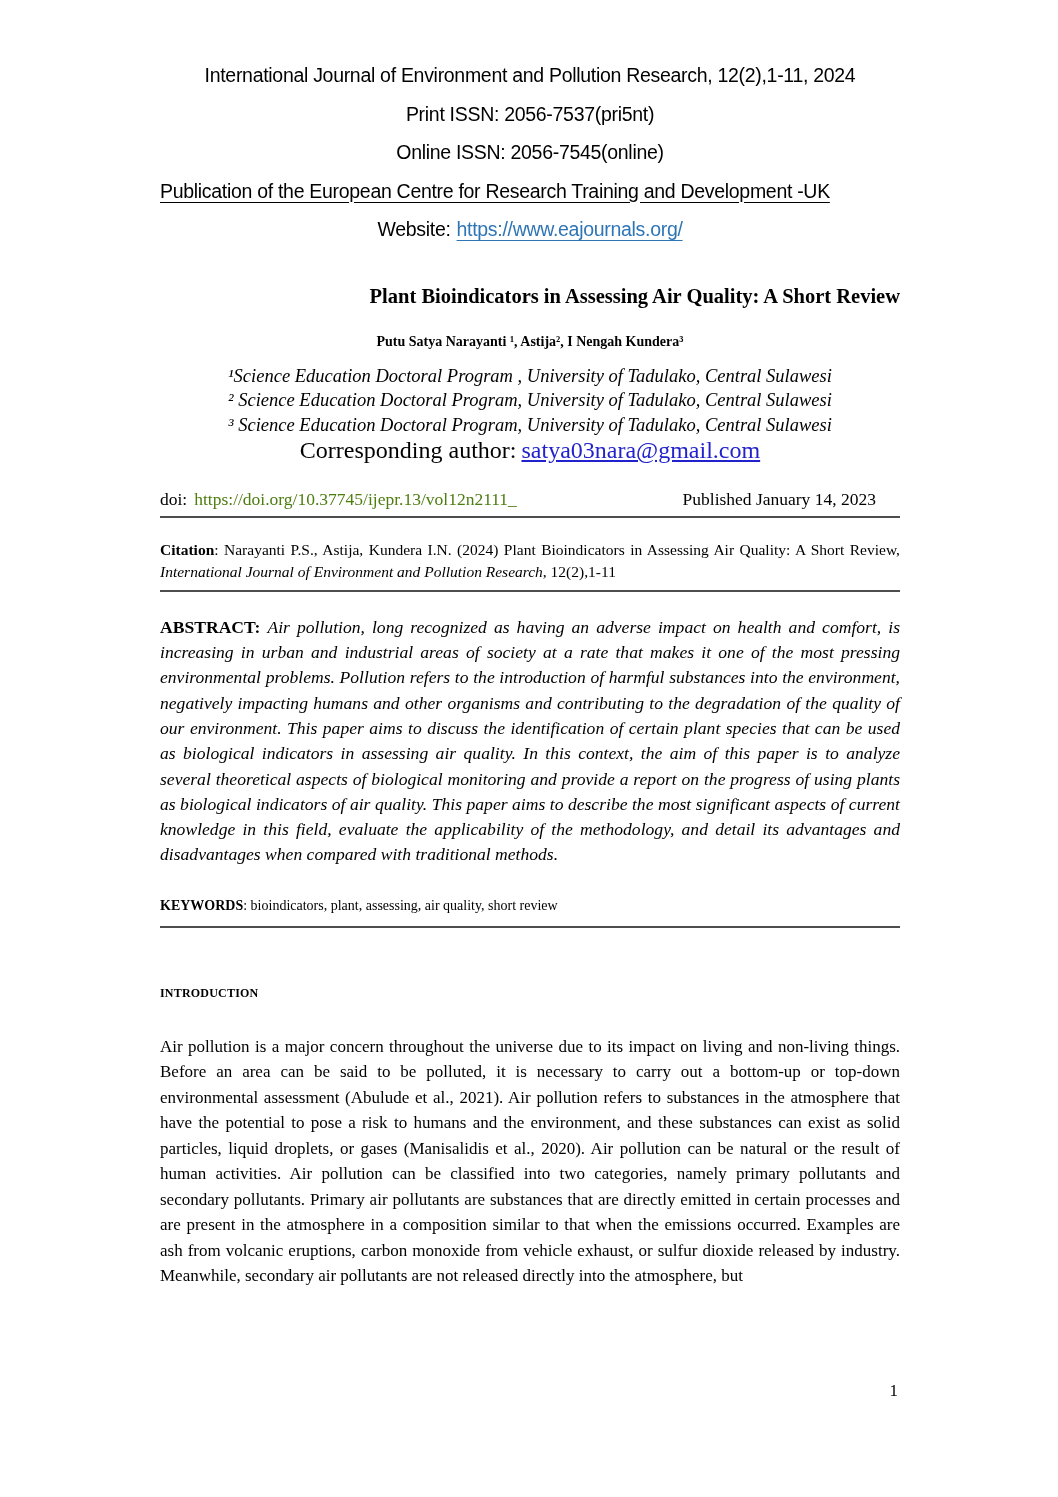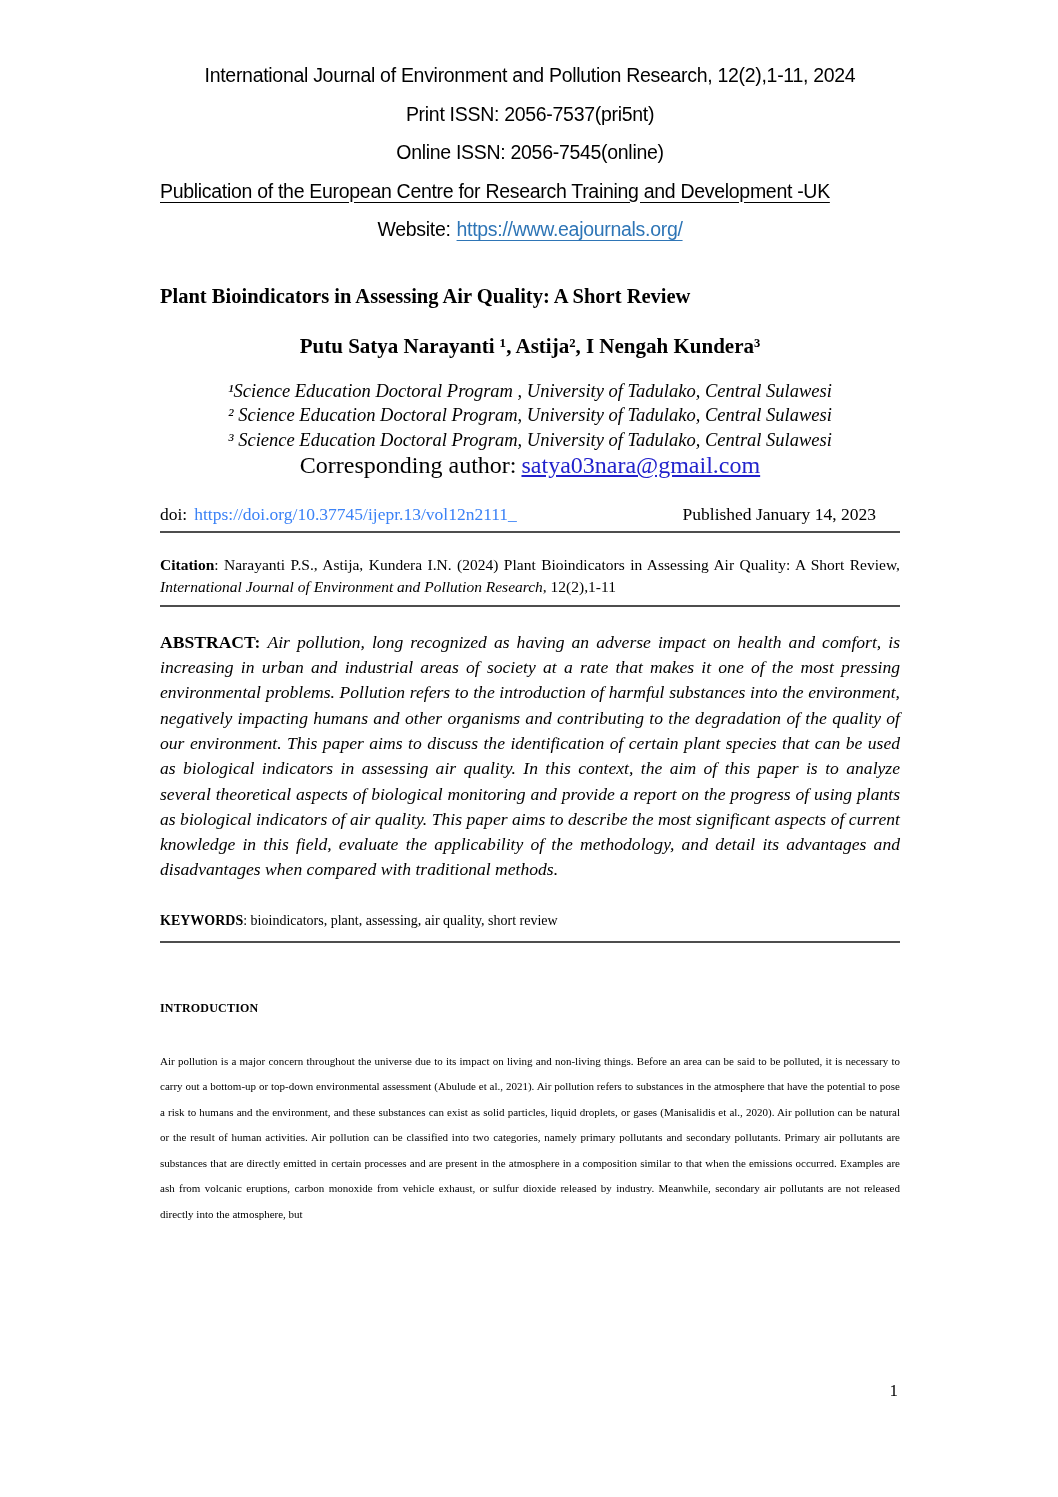--- a/index.html
+++ b/index.html
@@ -35,29 +35,29 @@
     color: #2E75B6;
     text-decoration: underline;
     text-underline-offset: 4px;
     margin-left: 6px;
   }
   
   .article-title {
     margin-top: 36px;
     font-size: 20.5px;
     font-weight: bold;
-    text-align: left;
+    text-align: right;
   }
   .authors-line {
     margin-top: 26px;
-    font-size: 21px;
+    font-size: 14px;
     font-weight: bold;
     text-align: center;
   }
-  .affiliations { margin-top: 20px; }
+  .affiliations { margin-top: 14px; }
   .affil-line {
     font-size: 18.5px;
     font-style: italic;
     text-align: center;
     line-height: 24.6px;
   }
   .corresponding-line {
     font-size: 24px;
     text-align: center;
     line-height: 26.5px;
@@ -70,21 +70,21 @@
   
   .doi-row {
     display: flex;
     justify-content: space-between;
     align-items: baseline;
     margin-top: 23px;
     font-size: 17.5px;
     line-height: 24px;
   }
   .doi-link {
-    color: #3b82f6;
+    color: #4d7c0f;
     text-decoration: none;
     margin-left: 7px;
   }
   .published-text { margin-right: 24px; }
   .rule {
     border: none;
     border-top: 2px solid #4d4d4d;
     margin: 5px 0 0 0;
     height: 0;
   }
@@ -113,21 +113,21 @@
   .keywords-rule { margin-top: 8px; }
   
   .intro-heading {
     margin-top: 58px;
     font-size: 12px;
     font-weight: bold;
     letter-spacing: 0.2px;
   }
   .intro-para {
     margin-top: 33px;
-    font-size: 11px;
+    font-size: 17px;
     line-height: 25.5px;
     text-align: justify;
   }
   
   .page-number {
     position: absolute;
     top: 1381px;
     right: 160px;
     font-size: 17px;
   }

